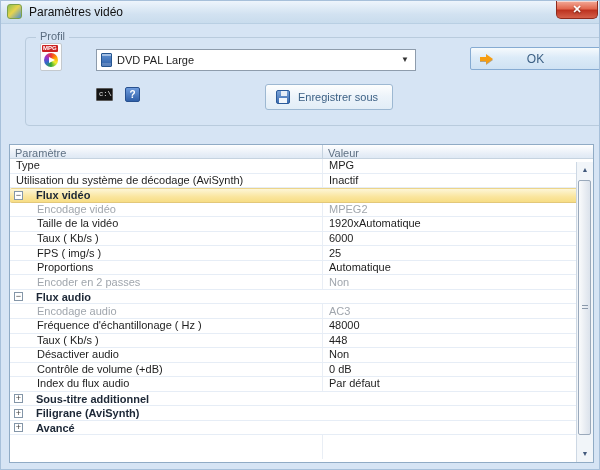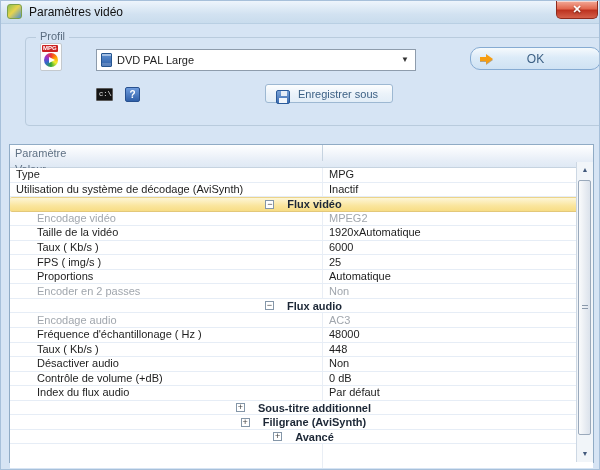--- a/index.html
+++ b/index.html
@@ -67,21 +67,21 @@
     box-shadow:inset 0 2px 0 rgba(255,255,255,.45), inset 0 -3px 0 rgba(255,255,255,.2);
   }
   .combo-text{margin-left:5px;color:#222;}
   .combo-arrow{
     position:absolute;right:6px;top:0;line-height:20px;font-size:8px;color:#333;
   }
   
   .ok-btn{
     position:absolute;left:444px;top:9px;width:131px;height:23px;box-sizing:border-box;
     background:linear-gradient(#f6fafd,#dcebf8 45%,#cfe2f3);
-    border:1px solid #86abd2;border-radius:10px;
+    border:1px solid #86abd2;border-radius:2px;
     display:flex;align-items:center;justify-content:center;cursor:default;
   }
   .ok-label{color:#3d6185;font-size:12px;}
   .arrow-right{
     position:absolute;left:9px;top:6px;width:14px;height:10px;
     filter:drop-shadow(0 1px 0 rgba(130,80,0,.45));
   }
   .arrow-right .bar{position:absolute;left:0;top:3px;width:7px;height:4px;background:#f59d12;}
   .arrow-right .head{
     position:absolute;left:6px;top:0;width:0;height:0;
@@ -94,50 +94,49 @@
     color:#eee;font-family:"Liberation Mono",monospace;font-size:7px;line-height:11px;
     padding-left:2px;cursor:default;
   }
   .help-btn{
     position:absolute;left:99px;top:49px;width:15px;height:15px;box-sizing:border-box;
     background:linear-gradient(#6e9bdc,#2f5fa8);border:1px solid #27508f;border-radius:2px;
     color:#fff;font-size:10px;font-weight:bold;text-align:center;line-height:13px;cursor:default;
   }
   
   .save-btn{
-    position:absolute;left:239px;top:46px;width:128px;height:19px;box-sizing:border-box;
+    position:absolute;left:239px;top:46px;width:128px;height:26px;box-sizing:border-box;
     background:linear-gradient(#fdfefe,#ecf3fa 50%,#e2edf7);
     border:1px solid #9db8d2;border-radius:3px;
     display:flex;align-items:center;justify-content:center;cursor:default;padding-left:8px;
   }
   .save-label{color:#3d6185;font-size:11px;margin-left:10px;}
   .floppy-icon{
     position:absolute;left:10px;top:5px;width:14px;height:14px;box-sizing:border-box;
     background:linear-gradient(#7ba3d8,#3c6cb0);border:1px solid #2a5a9a;border-radius:2px;
   }
   .floppy-shutter{position:absolute;left:4px;top:0;width:6px;height:5px;background:#e8eef6;}
   .floppy-label{position:absolute;left:2px;bottom:0;width:8px;height:5px;background:#f2f6fb;}
   
   .table{
     position:absolute;left:8px;top:143px;width:585px;height:319px;box-sizing:border-box;
     background:#fff;border:1px solid #90abc5;
   }
   .thead{
-    display:flex;height:23px;box-sizing:border-box;
+    display:flex;height:14px;box-sizing:border-box;
     background:linear-gradient(#ffffff,#e7eef7 70%,#dfe9f4);
     border-bottom:1px solid #c6d3e0;
-    flex-direction:column;
   }
   .th{box-sizing:border-box;color:#5f7184;line-height:16px;padding-left:5px;}
   .thp{width:313px;border-right:1px solid #c6d3e0;}
   .thv{flex:1;}
   .tbody{display:flex;flex-direction:column;height:300px;overflow:hidden;}
   .trow{
     display:flex;flex:0 0 14.55px;box-sizing:border-box;align-items:stretch;
-    border-bottom:1px solid #e6edf6;background:#fff;justify-content:center;
+    border-bottom:1px solid #e6edf6;background:#fff;
   }
   .pcell,.vcell{
     box-sizing:border-box;display:flex;align-items:center;
     white-space:nowrap;overflow:hidden;color:#1e1e1e;line-height:13px;
   }
   .pcell{width:313px;border-right:1px solid #e9eef5;padding-left:6px;}
   .pcell.indent{padding-left:27px;}
   .vcell{flex:1;padding-left:6px;}
   .trow.disabled .pcell,.trow.disabled .vcell{color:#a0a6ad;}
   .trow.section{align-items:center;}

